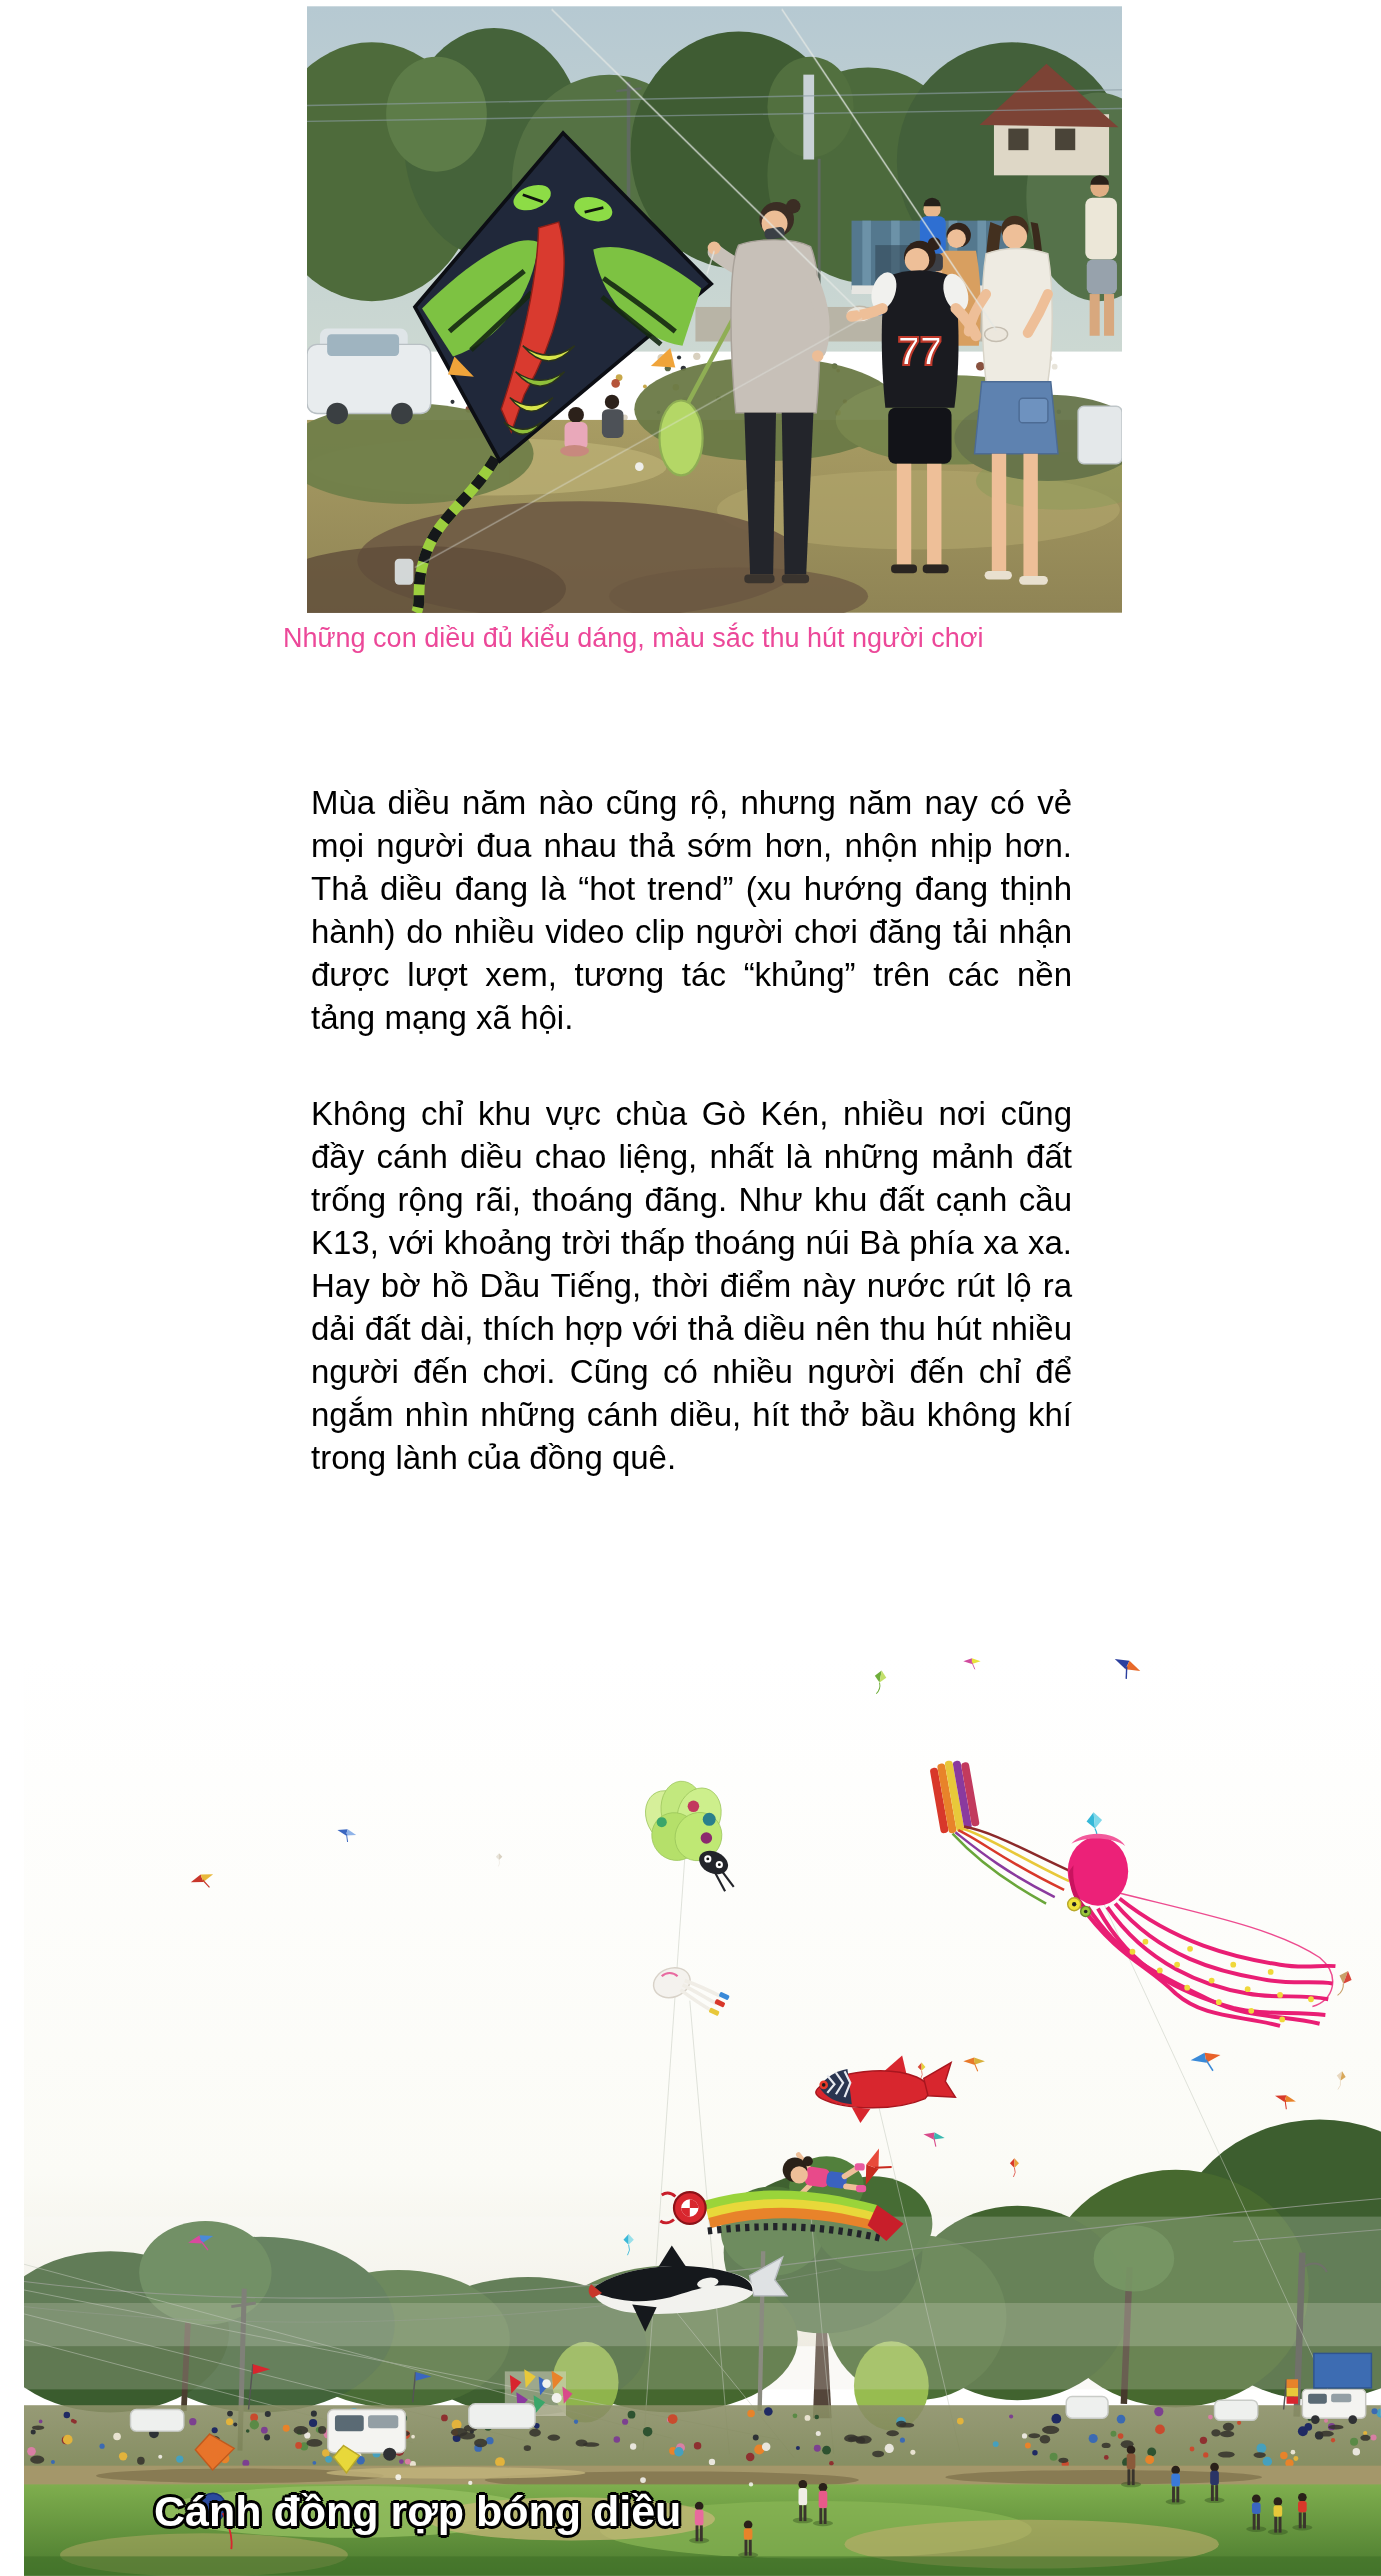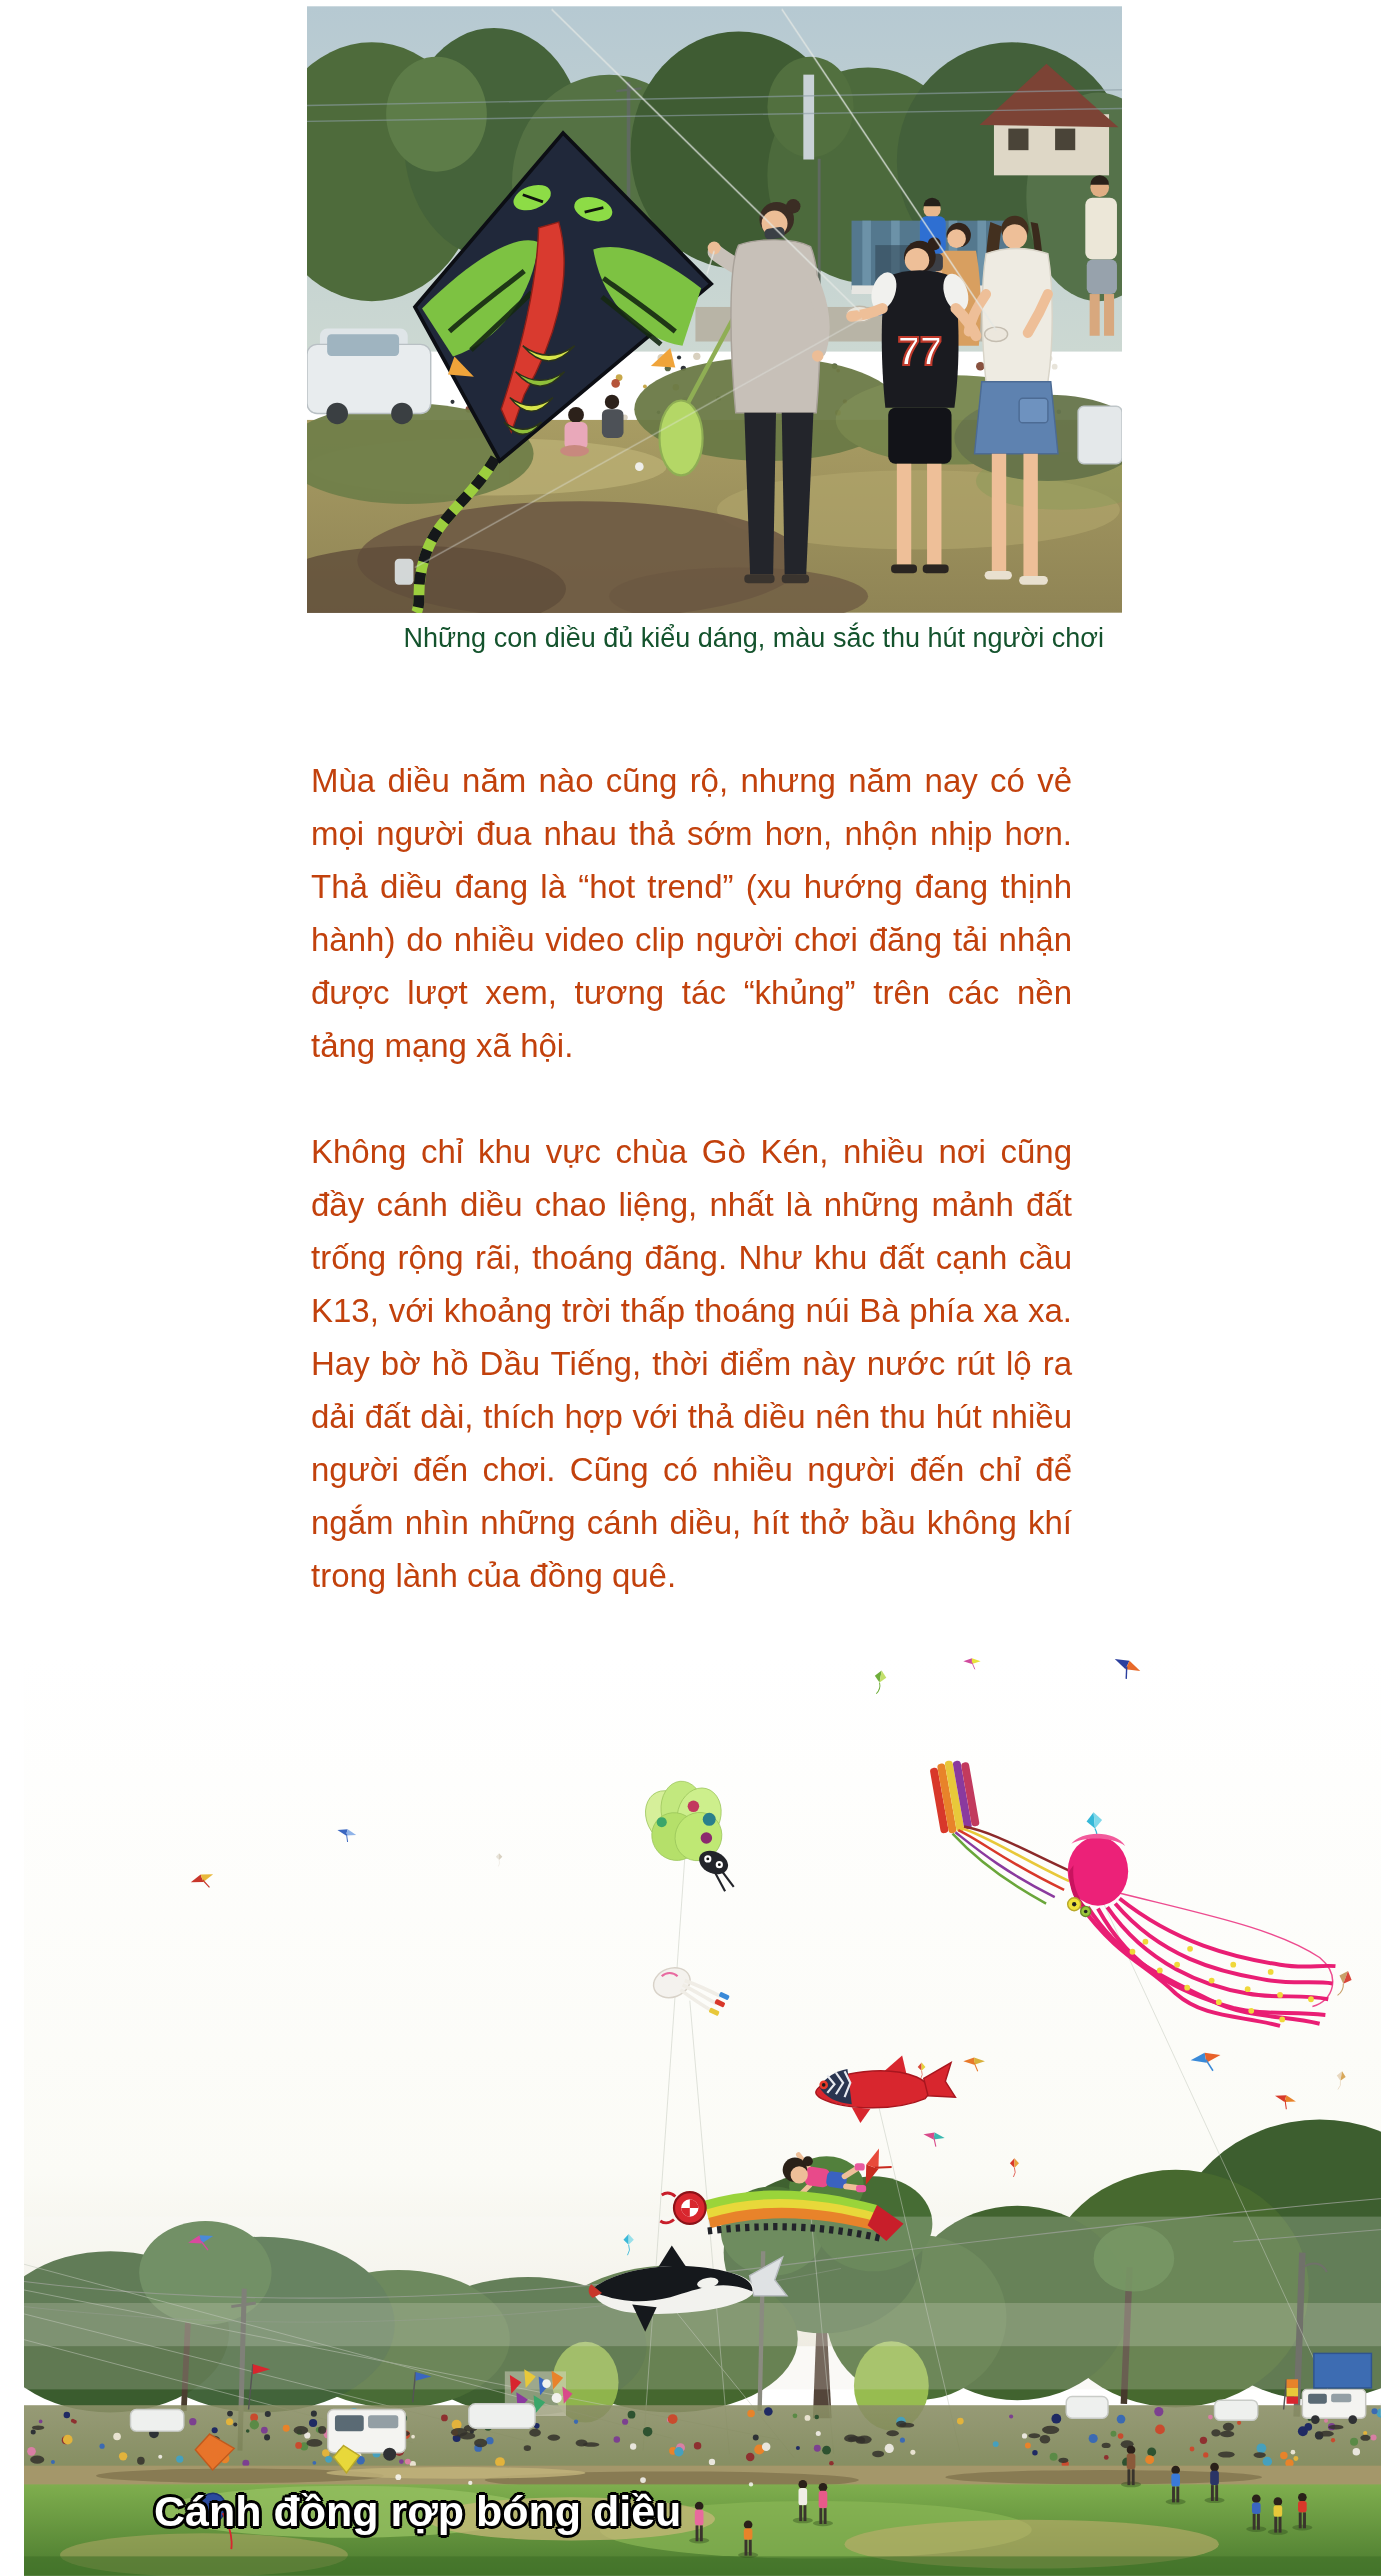--- a/index.html
+++ b/index.html
@@ -1,22 +1,22 @@
 <!DOCTYPE html>
 <html style="font-size:11.5px"><head>
 <meta charset="utf-8">
 <style>
   html,body{margin:0;padding:0;}
   body{width:1382px;height:2576px;position:relative;overflow:hidden;background:#ffffff;
        font-family:"Liberation Sans",sans-serif;}
   .photo{position:absolute;margin-left:24px;}
   #photo-top{left:283px;top:5.8px;width:815px;height:607px;}
-  #caption-top{position:absolute;left:283px;top:623px;width:821px;font-size:27px;color:#14532d;text-align:right;}
-  #article{position:absolute;left:311px;top:754px;width:761px;font-size:33px;line-height:53px;
-           text-align:justify;color:#c2410c;}
+  #caption-top{position:absolute;left:283px;top:623px;width:821px;font-size:27px;color:#ec4899;}
+  #article{position:absolute;left:311px;top:781px;width:761px;font-size:33px;line-height:43px;
+           text-align:justify;color:#000000;}
   #article p{margin:0 0 53px 0;}
   #photo-bottom{left:0;top:1655px;width:1382px;height:921px;}
   #caption-bottom{position:absolute;left:154px;top:2487px;font-size:43px;font-weight:bold;color:#ffffff;
       text-shadow:-2.2px -2.2px 0 #000,2.2px -2.2px 0 #000,-2.2px 2.2px 0 #000,2.2px 2.2px 0 #000,
                   0 -2.9px 0 #000,0 2.9px 0 #000,-2.9px 0 0 #000,2.9px 0 0 #000;}
   svg{display:block;}
 </style>
 </head>
 <body>
 

